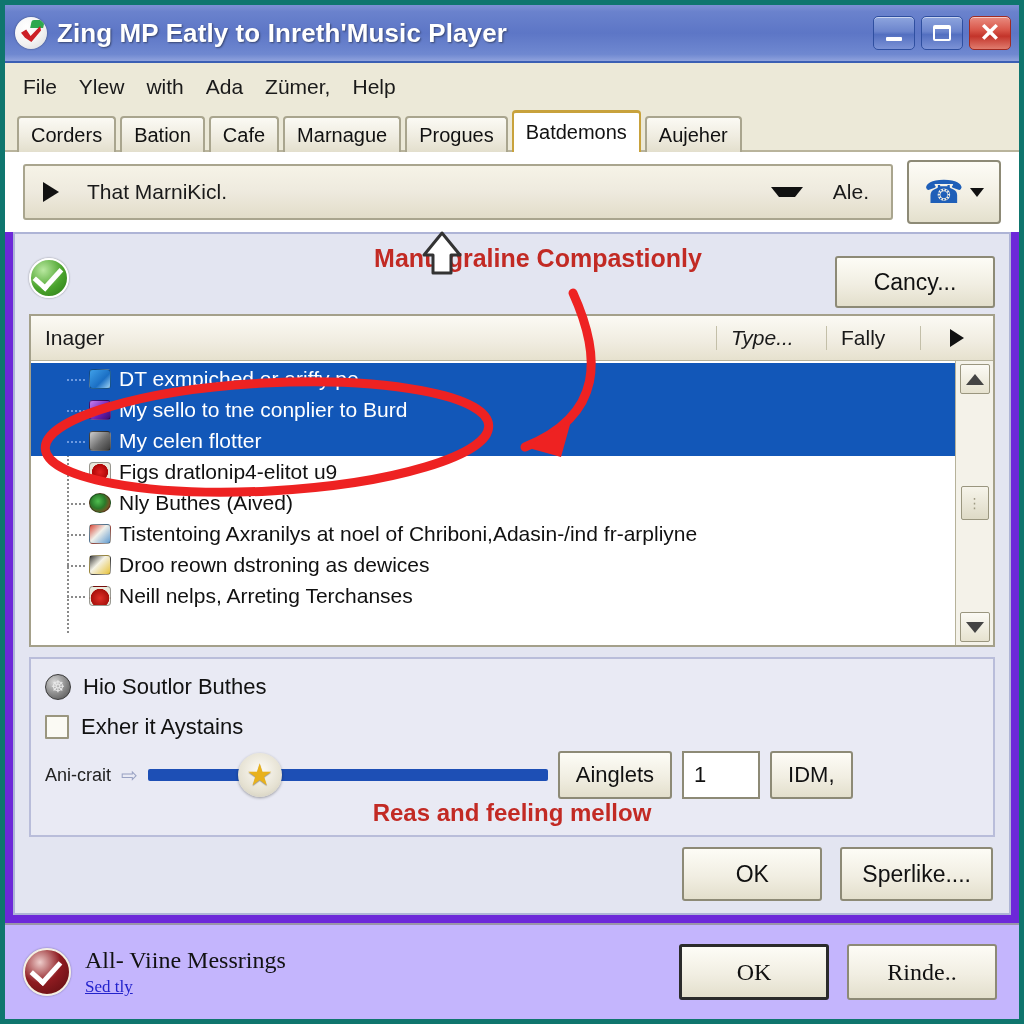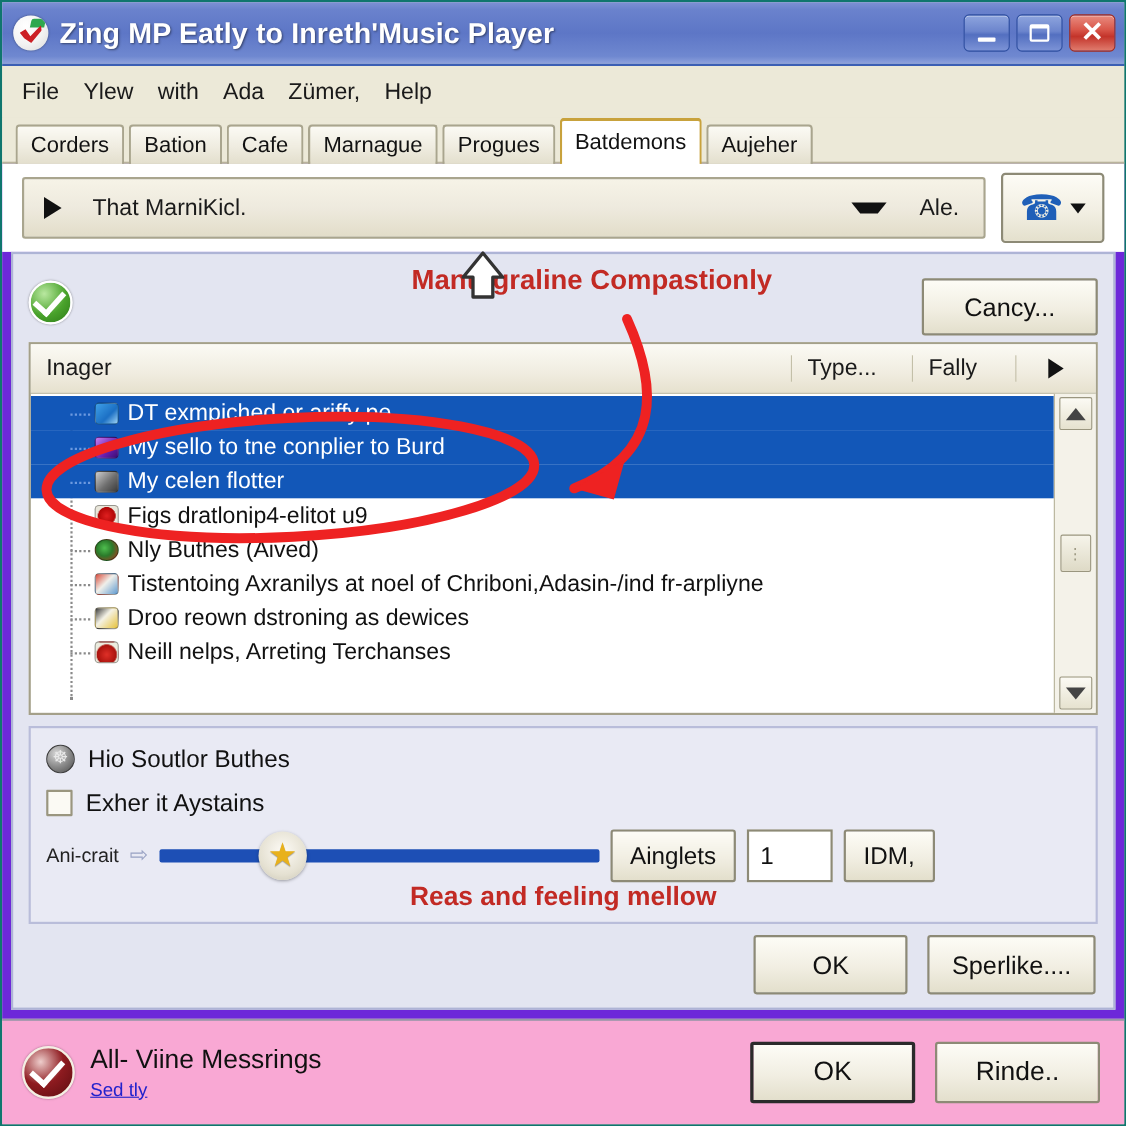--- a/index.html
+++ b/index.html
@@ -4,21 +4,21 @@
 <style>
   html,body{margin:0;padding:0;}
   body{
     width:1024px;height:1024px;overflow:hidden;
     font-family:"Liberation Sans", sans-serif;
     background:#ffffff;
   }
   .app-window{
     position:absolute;left:0;top:0;width:1024px;height:1024px;
     background:#ece9d8;
-    border:2px solid #0f766e;
+    border:5px solid #0f766e;
     box-sizing:border-box;
     display:flex;flex-direction:column;
   }
   
   .titlebar{
     height:58px;flex:0 0 58px;
     background:linear-gradient(to bottom,#7c91d4 0%,#6a82cd 12%,#5d76c6 50%,#6f88d0 88%,#8fa2dd 100%);
     border-bottom:2px solid #3b5fb4;
     display:flex;align-items:center;padding:0 8px 0 10px;
     box-sizing:border-box;position:relative;
@@ -170,21 +170,21 @@
   .list-header{
     flex:0 0 44px;display:flex;align-items:center;
     background:linear-gradient(to bottom,#fbfaf4 0%,#f0ece0 60%,#e6e1ce 100%);
     border-bottom:1px solid #b6b29a;
   }
   .lh-cell{
     display:flex;align-items:center;padding:0 14px;font-size:21px;color:#1a1a1a;
     border-right:1px solid #c3bfa8;white-space:nowrap;box-sizing:border-box;
   }
   .lh-cell.grow{flex:1 1 auto;border-right:1px solid #c3bfa8;}
-  .lh-cell.w-type{flex:0 0 110px;}
+  .lh-cell.w-type{flex:0 0 110px;font-style:italic;}
   .lh-cell.w-fally{flex:0 0 94px;}
   .lh-cell.w-arrow{flex:0 0 72px;justify-content:center;border-right:none;}
   .hdr-tri{width:0;height:0;border-left:14px solid #111;border-top:9px solid transparent;border-bottom:9px solid transparent;}
   .list-body{flex:1 1 auto;display:flex;min-height:0;}
   .rows{flex:1 1 auto;position:relative;overflow:hidden;padding-top:2px;}
   .row{
     height:31px;display:flex;align-items:center;gap:8px;
     padding-left:58px;position:relative;box-sizing:border-box;font-size:21px;color:#111;
     white-space:nowrap;
   }
@@ -275,22 +275,22 @@
   }
   .dlg-btn{
     min-width:140px;height:54px;padding:0 20px;
     background:linear-gradient(to bottom,#fdfcf6 0%,#f1eee2 55%,#e3dfcc 100%);
     border:2px solid #8d8a76;border-radius:3px;
     display:flex;align-items:center;justify-content:center;
     font-size:23px;color:#111;box-sizing:border-box;white-space:nowrap;
   }
   
   .statusbar{
-    flex:0 0 96px;background:#f9a8d4;border-top:2px solid #9a96a8;
-    display:flex;align-items:center;padding:0 22px 0 18px;gap:14px;box-sizing:border-box;
+    flex:0 0 96px;background:#c4b5fd;border-top:2px solid #9a96a8;
+    display:flex;align-items:center;padding:0 22px 0 18px;gap:14px;box-sizing:border-box;font-family:Liberation Serif, serif;
   }
   .sb-badge{
     width:48px;height:48px;flex:0 0 48px;border-radius:50%;
     background:radial-gradient(circle at 34% 28%,#eecdcb 0%,#8e1b20 48%,#5b0d10 100%);
     border:2px solid #f3efe2;box-shadow:0 0 2px rgba(0,0,0,.4);
     display:flex;align-items:center;justify-content:center;box-sizing:border-box;
   }
   .sb-badge .ck{
     width:24px;height:13px;border-left:5px solid #fff;border-bottom:5px solid #fff;
     transform:rotate(-48deg) translate(1px,-3px);

